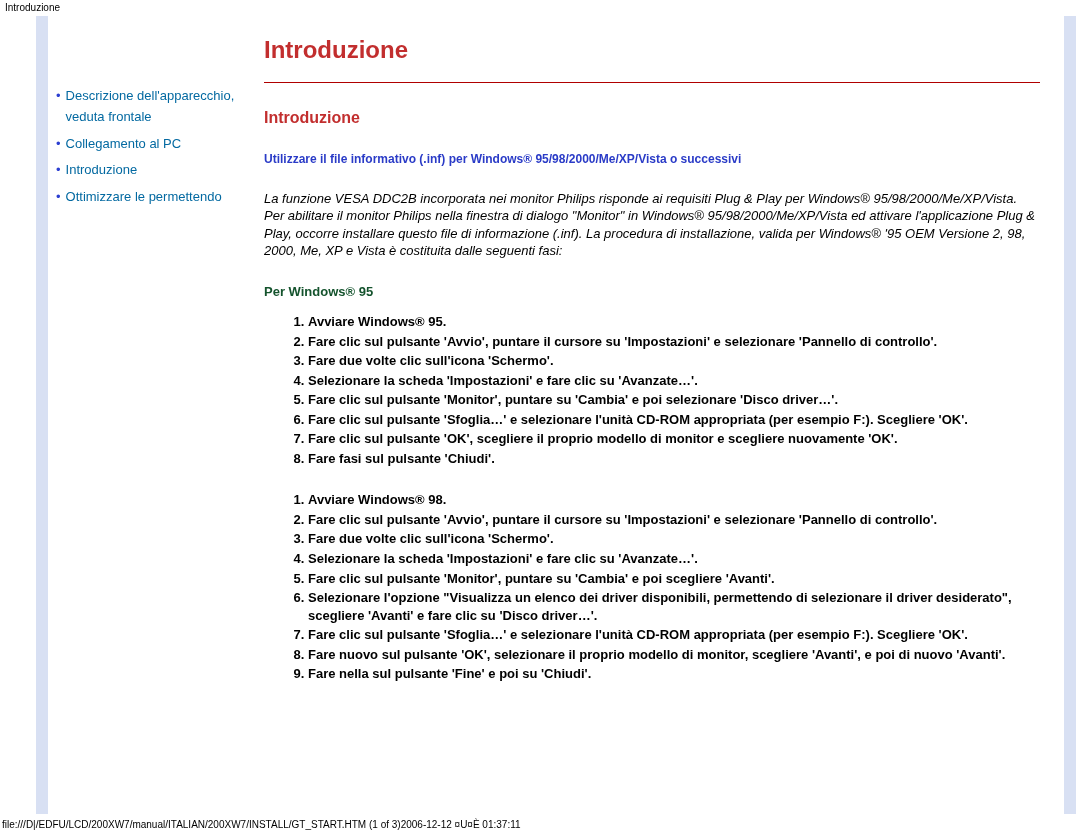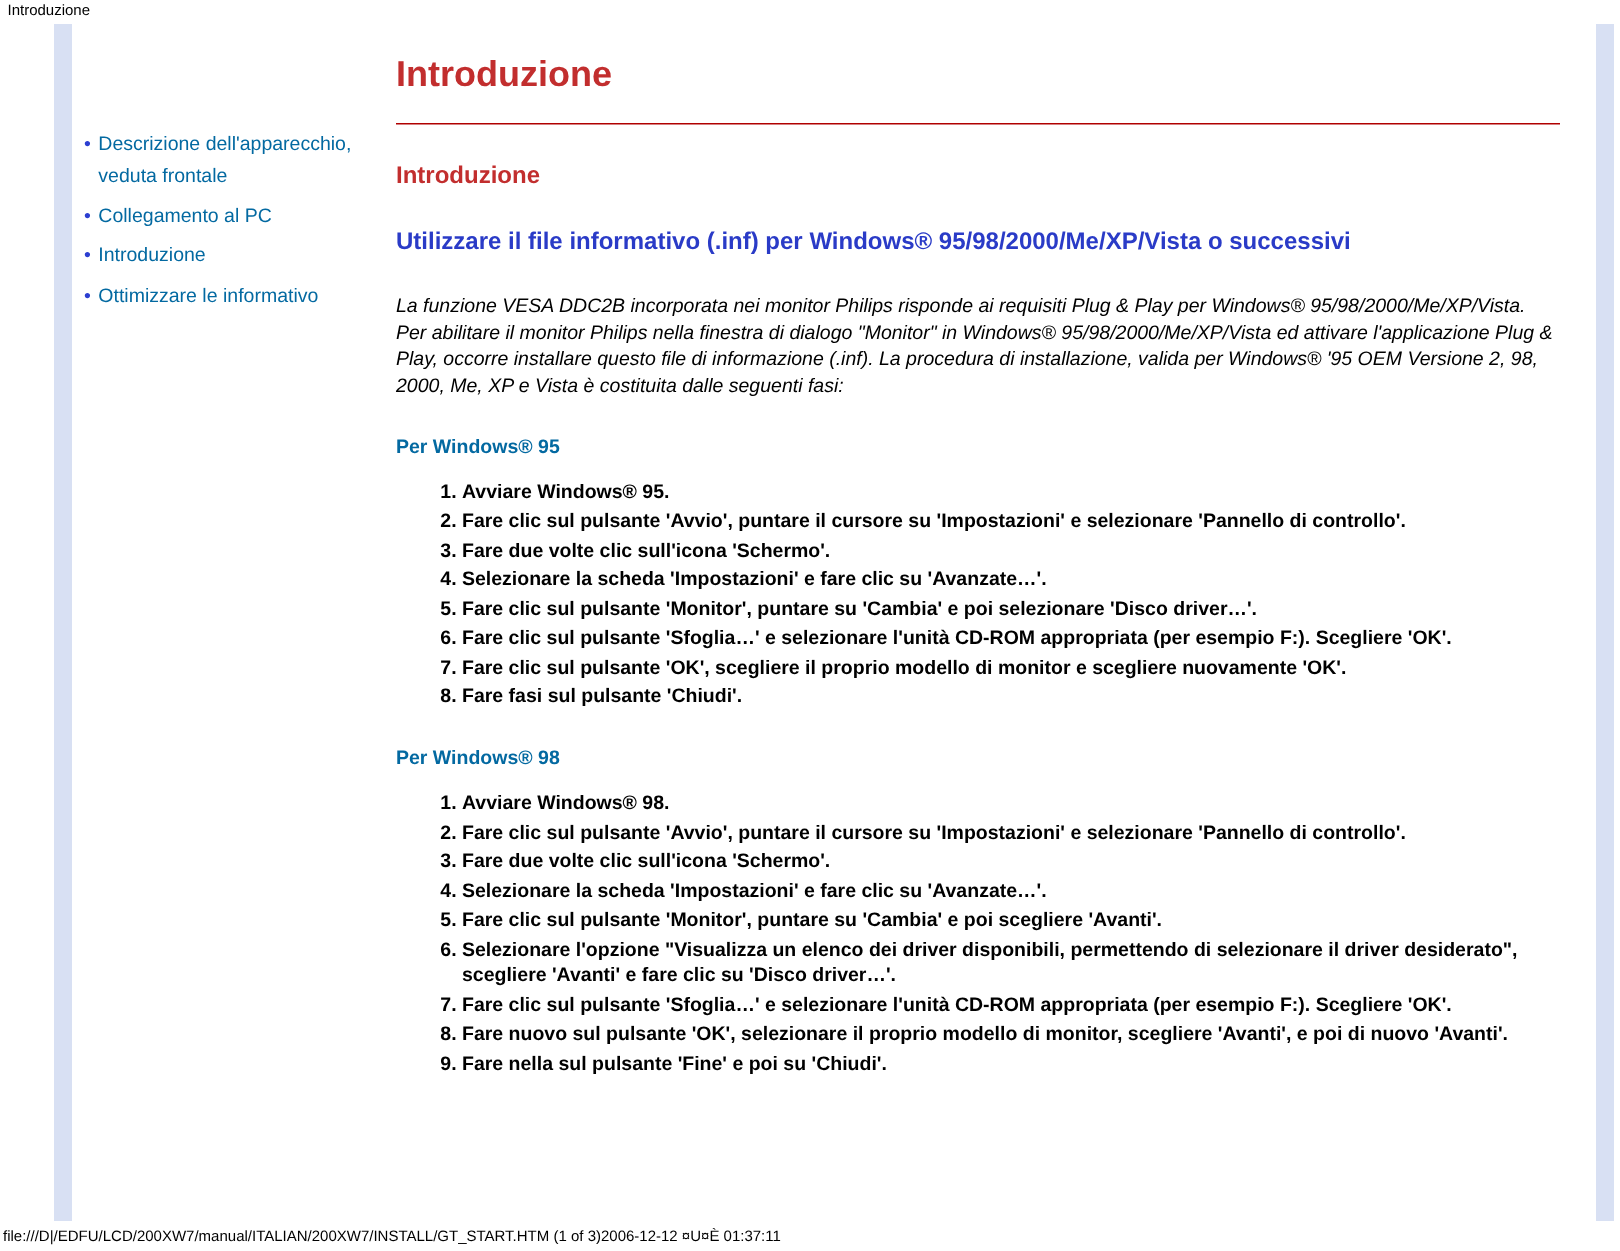--- a/index.html
+++ b/index.html
@@ -88,33 +88,33 @@
     margin: 0 0 26px 0;
   }
   .h2 {
     color: #c22e2e;
     font-size: 16px;
     font-weight: bold;
     margin: 0 0 24px 0;
   }
   .h3-blue {
     color: #2a3bc7;
-    font-size: 16px;
+    font-size: 12px;
     font-weight: bold;
     margin: 0 0 22px 0;
     line-height: 1.4;
   }
   .para {
     font-size: 13px;
     line-height: 1.35;
     margin: 0 0 24px 0;
     font-style: italic;
   }
   .h4-blue {
-    color: #0369a1;
+    color: #14532d;
     font-size: 13px;
     font-weight: bold;
     margin: 0 0 14px 0;
   }
   ol.steps {
     margin: 0 0 24px 0;
     padding-left: 44px;
     font-size: 13px;
     line-height: 1.35;
     font-weight: bold;
@@ -141,21 +141,21 @@
       <li>
         <span class="bullet">•</span>
         <span class="link-text">Collegamento al PC</span>
       </li>
       <li>
         <span class="bullet">•</span>
         <span class="link-text">Introduzione</span>
       </li>
       <li>
         <span class="bullet">•</span>
-        <span class="link-text">Ottimizzare le informativo</span>
+        <span class="link-text">Ottimizzare le permettendo</span>
       </li>
     </ul>
   </div>
 
   <div class="main">
     <div class="h1">Introduzione</div>
     <hr class="rule">
     <div class="h2">Introduzione</div>
     <div class="h3-blue">Utilizzare il file informativo (.inf) per Windows® 95/98/2000/Me/XP/Vista o successivi</div>
     <div class="para">La funzione VESA DDC2B incorporata nei monitor Philips risponde ai requisiti Plug &amp; Play per Windows® 95/98/2000/Me/XP/Vista. Per abilitare il monitor Philips nella finestra di dialogo "Monitor" in Windows® 95/98/2000/Me/XP/Vista ed attivare l'applicazione Plug &amp; Play, occorre installare questo file di informazione (.inf). La procedura di installazione, valida per Windows® '95 OEM Versione 2, 98, 2000, Me, XP e Vista è costituita dalle seguenti fasi:</div>
@@ -165,21 +165,20 @@
       <li>Avviare Windows® 95.</li>
       <li>Fare clic sul pulsante 'Avvio', puntare il cursore su 'Impostazioni' e selezionare 'Pannello di controllo'.</li>
       <li>Fare due volte clic sull'icona 'Schermo'.</li>
       <li>Selezionare la scheda 'Impostazioni' e fare clic su 'Avanzate…'.</li>
       <li>Fare clic sul pulsante 'Monitor', puntare su 'Cambia' e poi selezionare 'Disco driver…'.</li>
       <li>Fare clic sul pulsante 'Sfoglia…' e selezionare l'unità CD-ROM appropriata  (per esempio F:). Scegliere 'OK'.</li>
       <li>Fare clic sul pulsante 'OK', scegliere il proprio modello di monitor e scegliere nuovamente 'OK'.</li>
       <li>Fare fasi sul pulsante 'Chiudi'.</li>
     </ol>
 
-    <div class="h4-blue">Per Windows® 98</div>
     <ol class="steps">
       <li>Avviare Windows® 98.</li>
       <li>Fare clic sul pulsante 'Avvio', puntare il cursore su 'Impostazioni' e selezionare 'Pannello di controllo'.</li>
       <li>Fare due volte clic sull'icona 'Schermo'.</li>
       <li>Selezionare la scheda 'Impostazioni' e fare clic su 'Avanzate…'.</li>
       <li>Fare clic sul pulsante 'Monitor', puntare su 'Cambia' e poi scegliere 'Avanti'.</li>
       <li>Selezionare l'opzione "Visualizza un elenco dei driver disponibili, permettendo di selezionare il driver desiderato", scegliere 'Avanti' e fare clic su 'Disco driver…'.</li>
       <li>Fare clic sul pulsante 'Sfoglia…' e selezionare l'unità CD-ROM appropriata  (per esempio F:). Scegliere 'OK'.</li>
       <li>Fare nuovo sul pulsante 'OK', selezionare il proprio modello di monitor, scegliere 'Avanti', e poi di nuovo 'Avanti'.</li>
       <li>Fare nella sul pulsante 'Fine' e poi su 'Chiudi'.</li>

